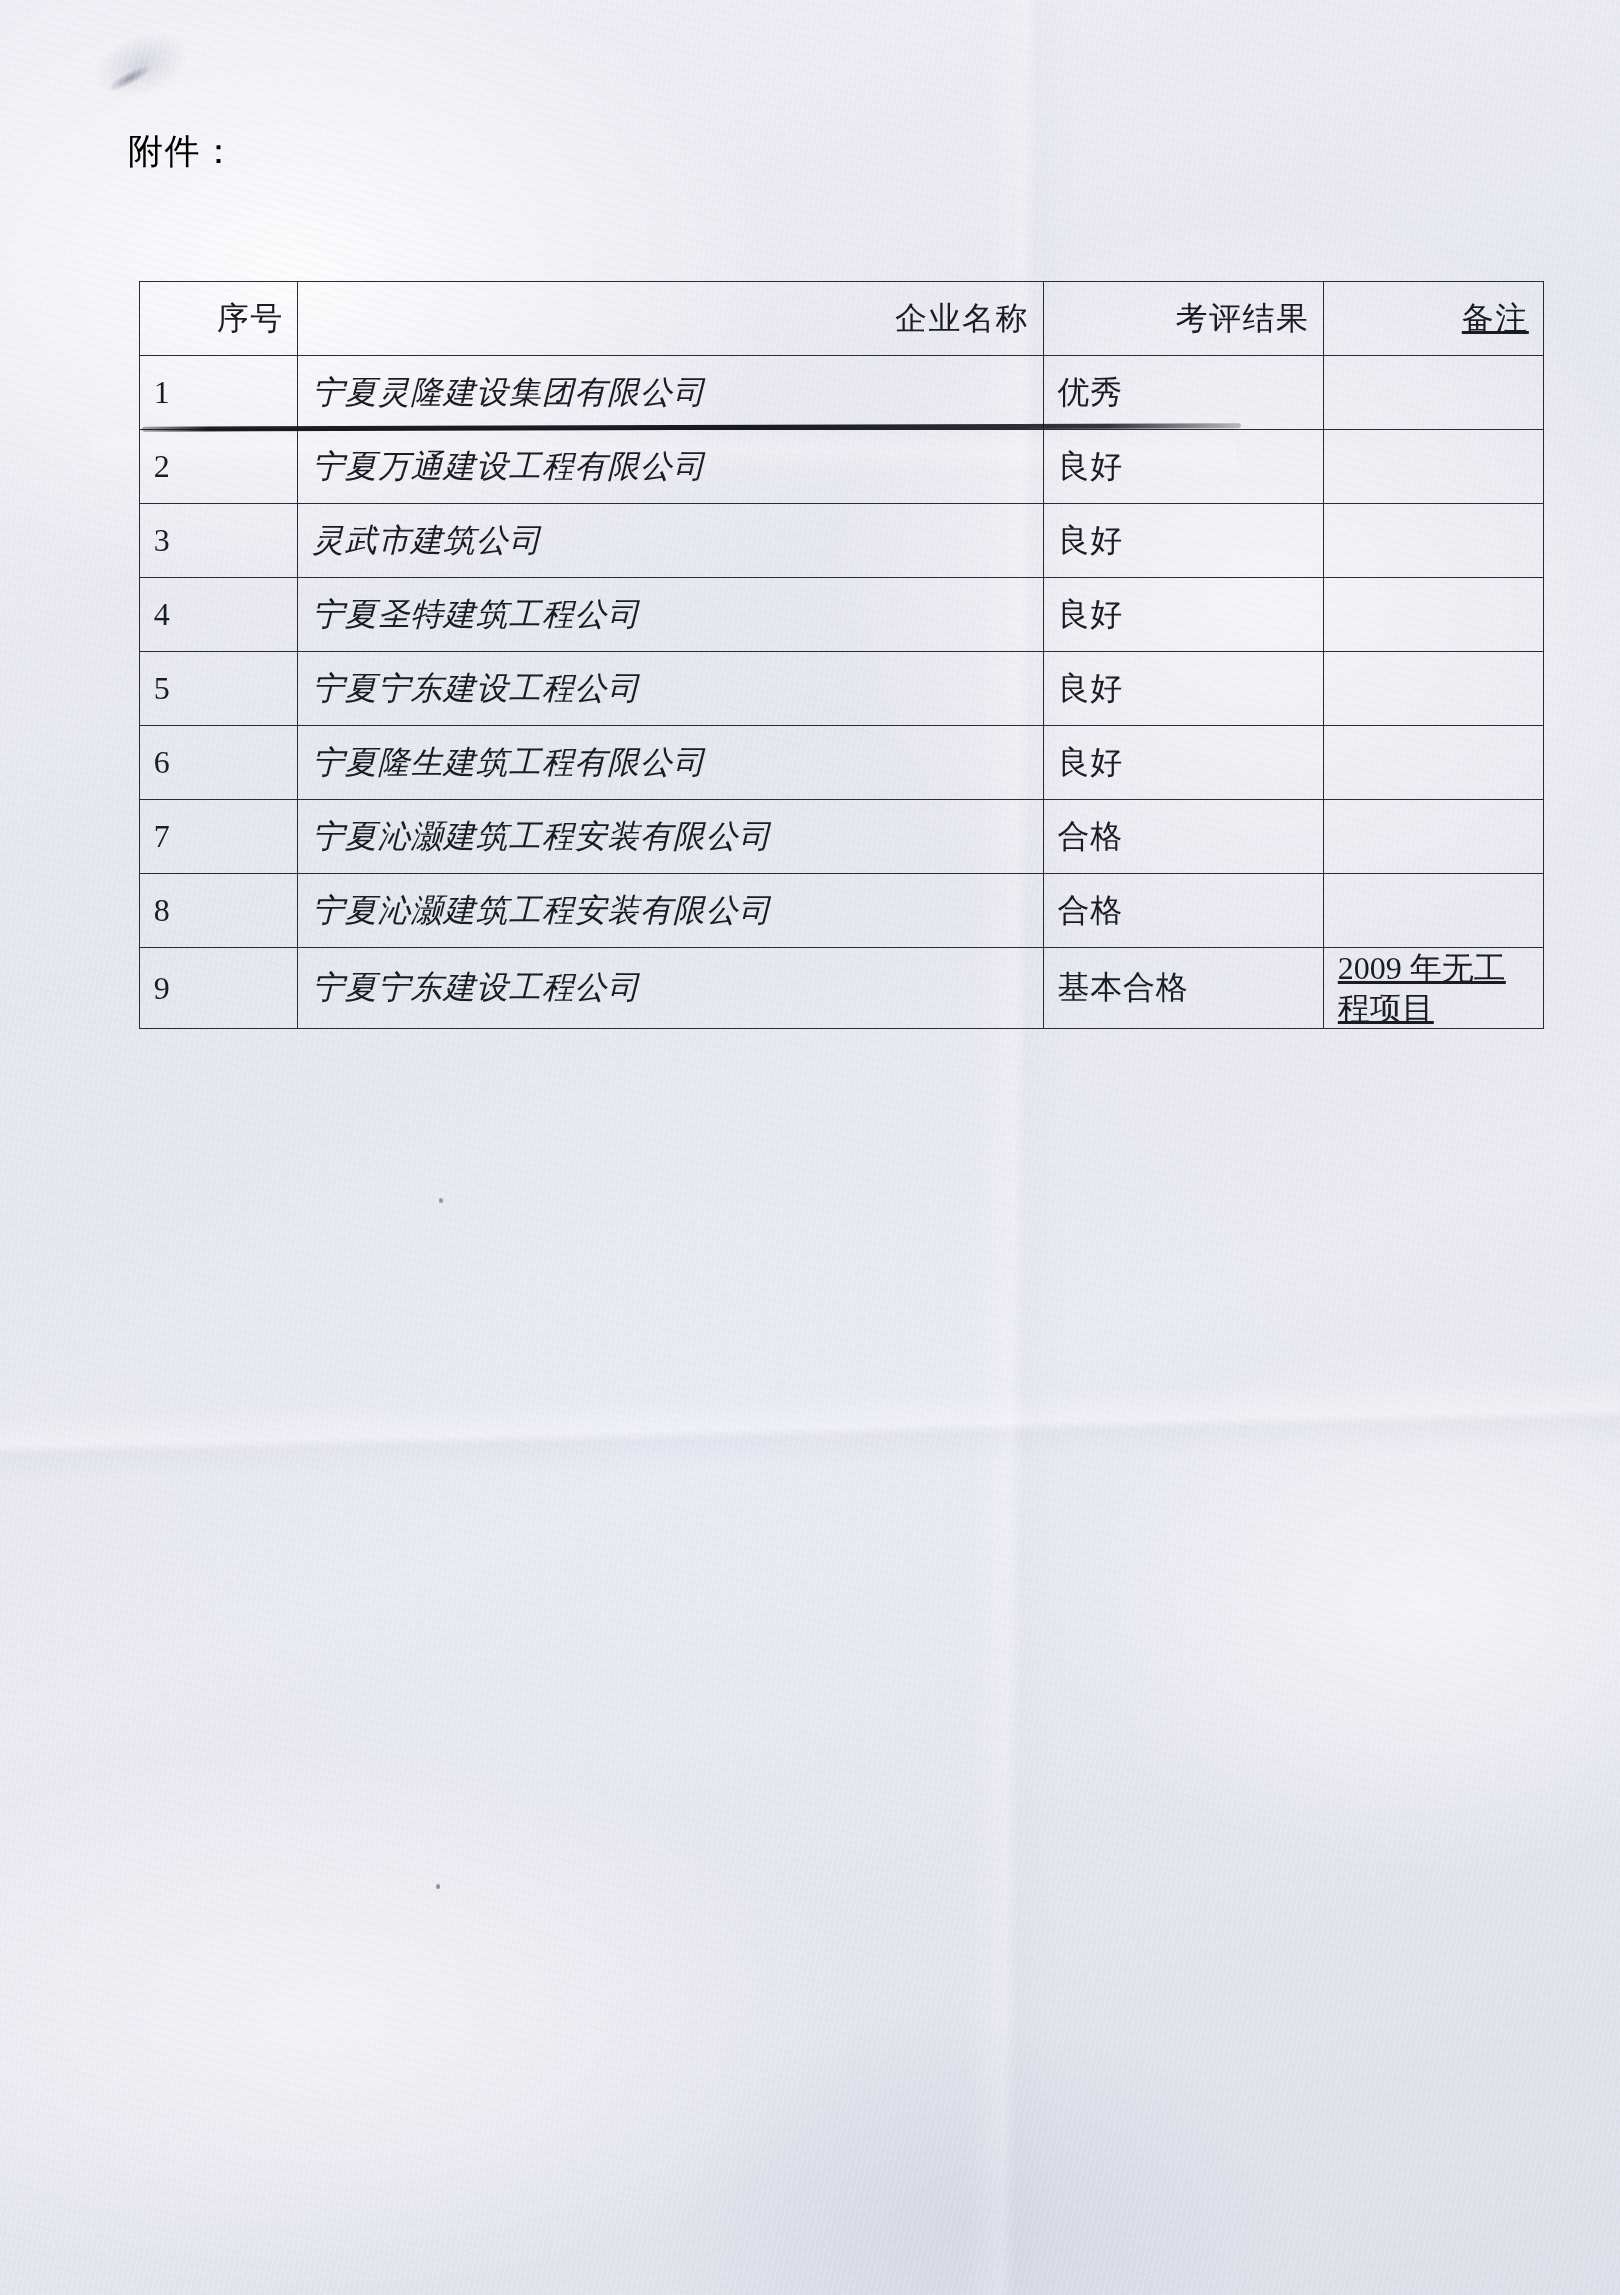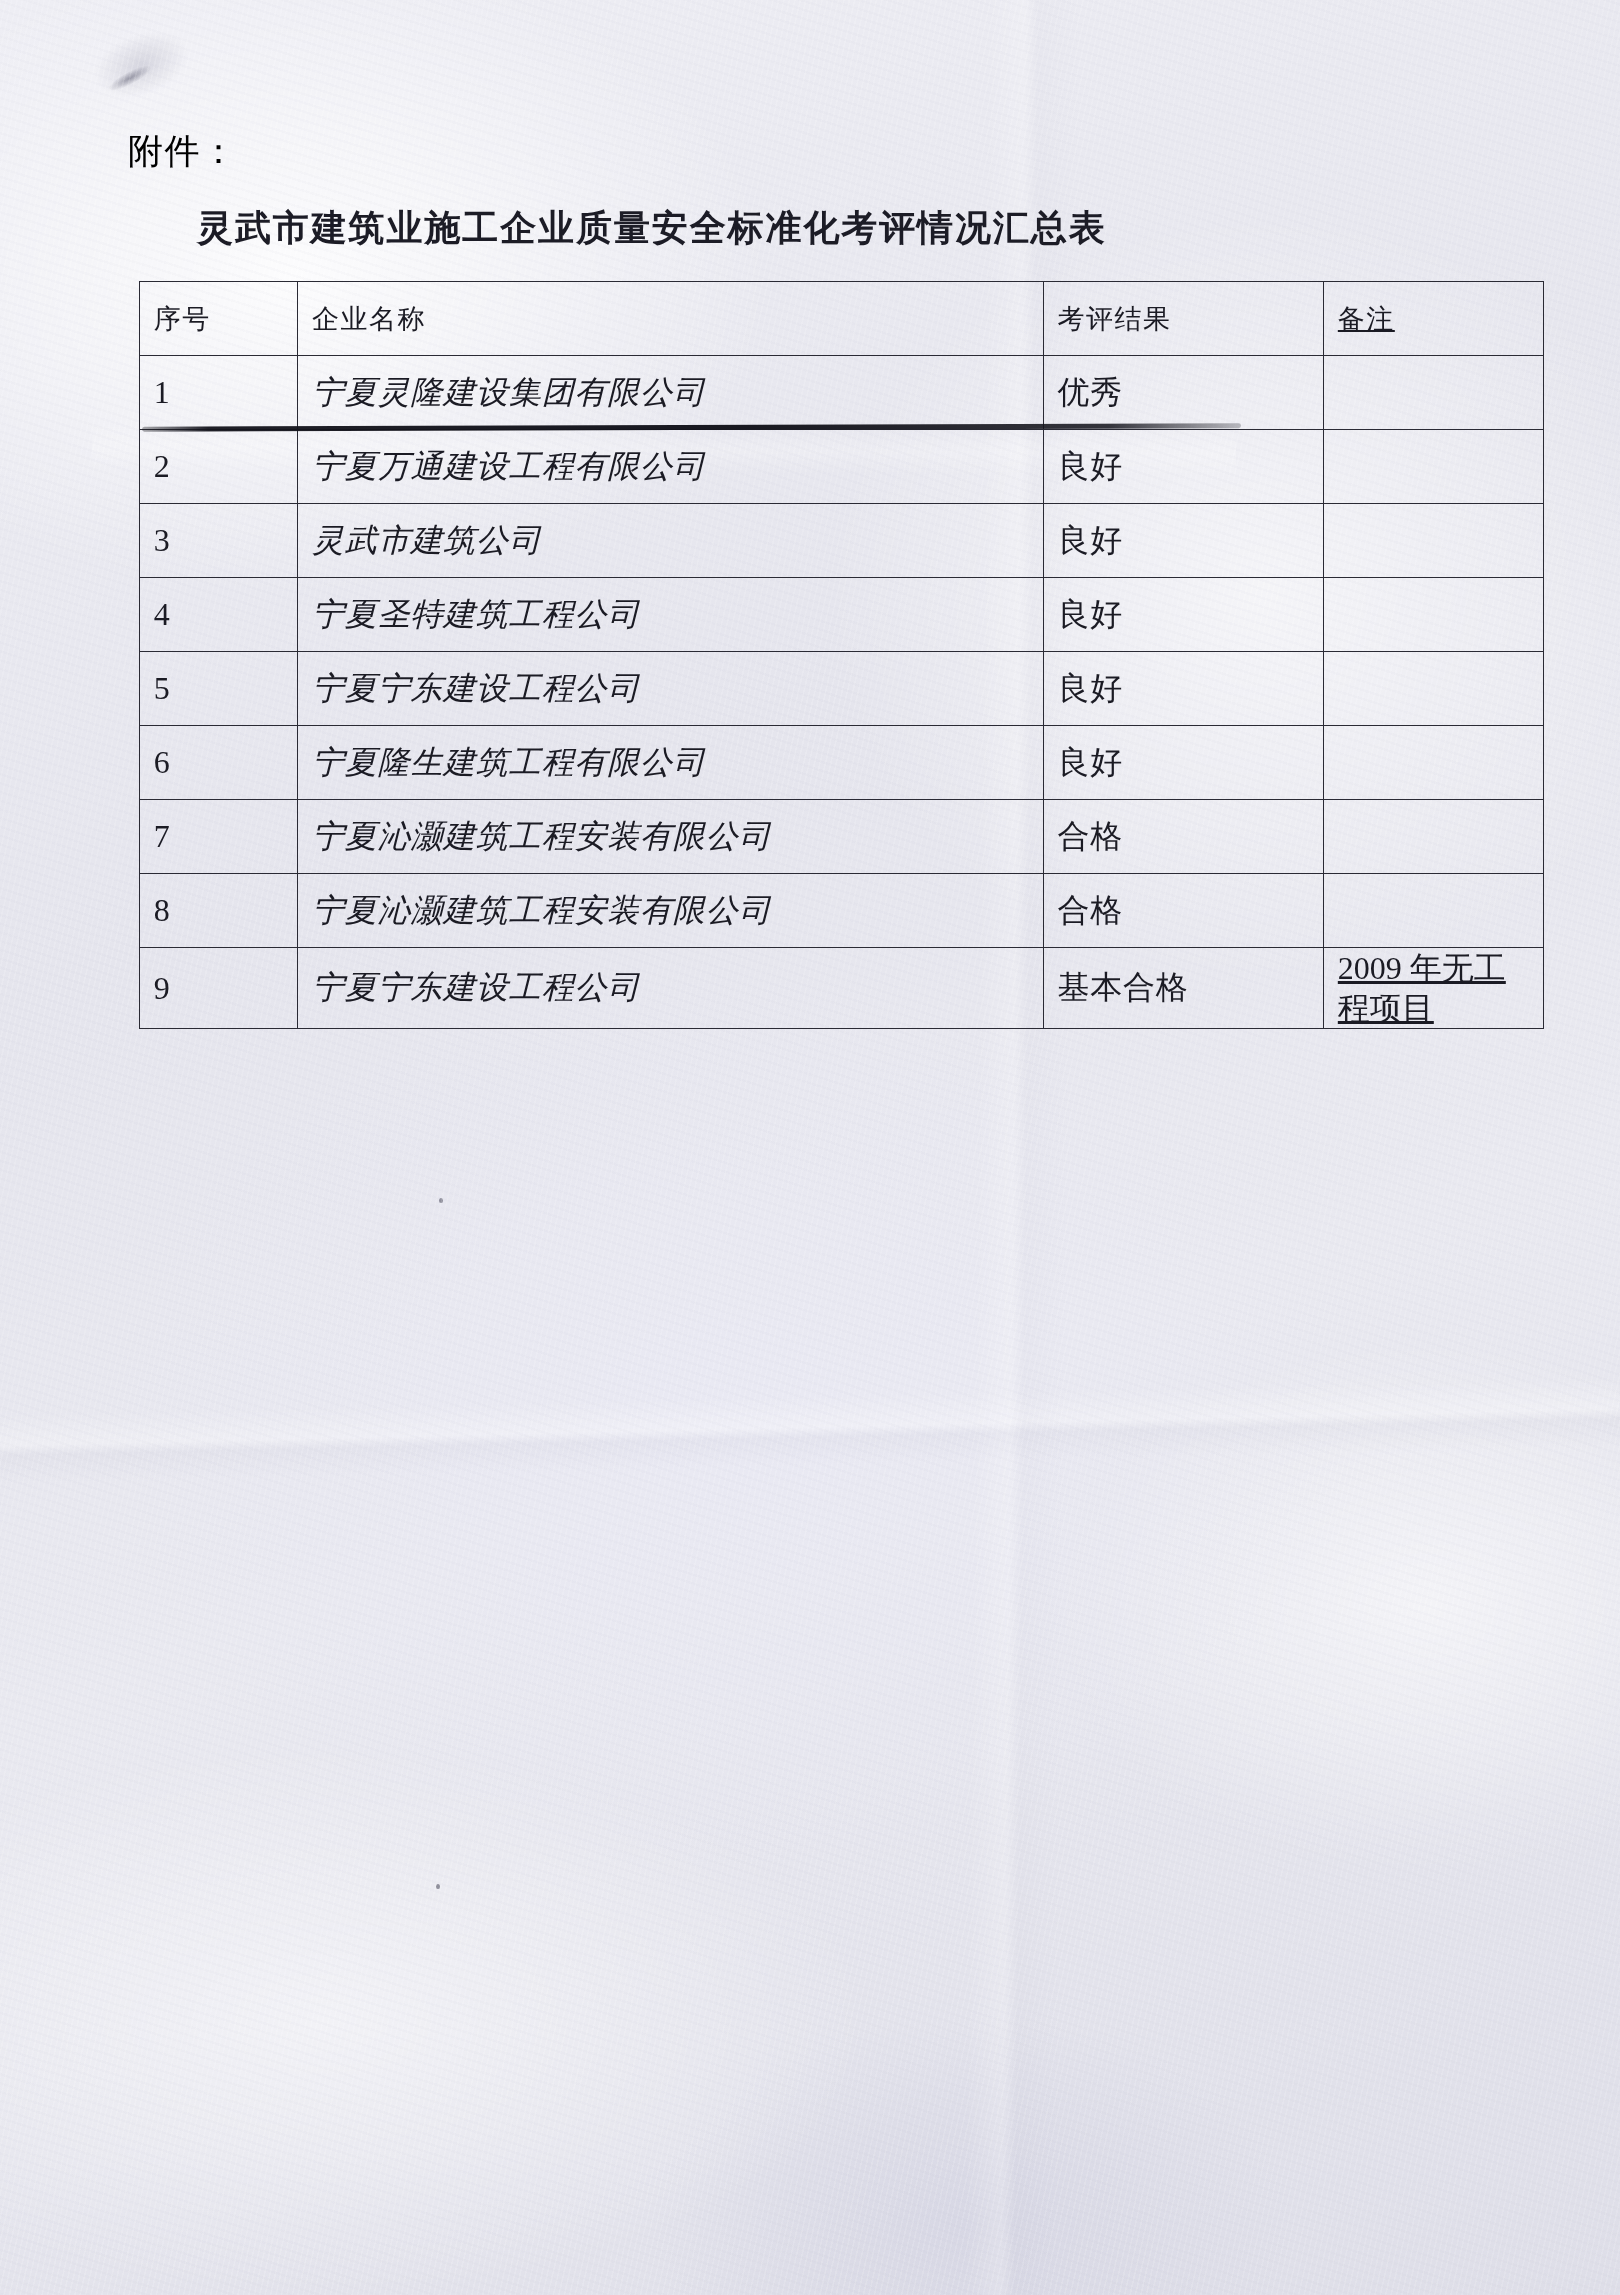--- a/index.html
+++ b/index.html
@@ -126,22 +126,22 @@
     font-size: 32px;
     font-family: "Liberation Serif", serif;
     color: #1b1b24;
     background: transparent;
     font-weight: normal;
     text-align: left;
     vertical-align: middle;
   }
   table.summary thead th {
     height: 73px;
-    text-align: left;
-    font-size: 27px;
+    text-align: right;
+    font-size: 32px;
     letter-spacing: 1.5px;
   }
   table.summary tbody td {
     height: 73px;
   }
   td.col-no, th.col-no { width: 130px; }
   th.col-name { width: 717px; }
   td.col-name { width: 717px; letter-spacing: 0.8px; font-style: italic; }
   th.col-result, td.col-result { width: 252px; }
   th.col-remark, td.col-remark { width: 191px; text-decoration: underline; }
@@ -179,21 +179,20 @@
   <div class="smudge s1"></div>
   <div class="smudge s2"></div>
   <div class="dot" style="left:439px; top:1198px;"></div>
   <div class="dot" style="left:436px; top:1884px;"></div>
 </div>
 
 <div id="content">
 
   <div class="attachment-label">附件：</div>
 
-  <div class="doc-title">灵武市建筑业施工企业质量安全标准化考评情况汇总表</div>
 
   <table class="summary">
     <thead>
       <tr>
         <th class="col-no">序号</th>
         <th class="col-name">企业名称</th>
         <th class="col-result">考评结果</th>
         <th class="col-remark">备注</th>
       </tr>
     </thead>

